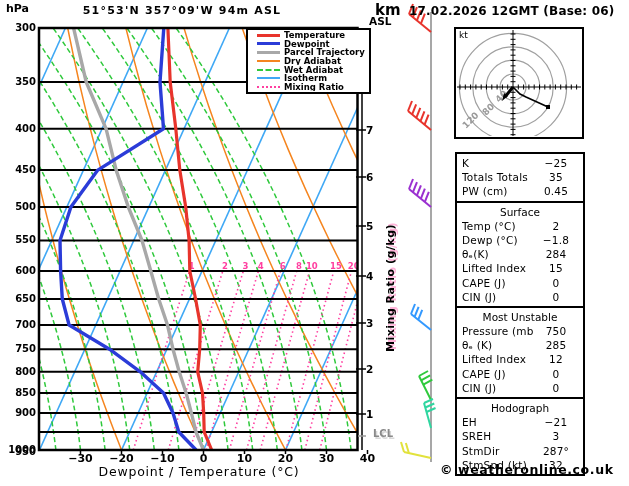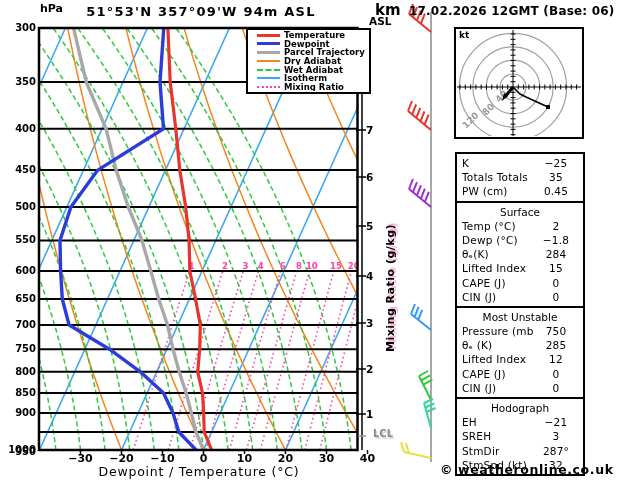--- a/index.html
+++ b/index.html
@@ -1,37 +1,37 @@
 <!DOCTYPE html>
 <html><head>
 <meta charset="utf-8">
 <style>
   html,body{margin:0;padding:0;background:#fff;}
   #app{position:relative;width:629px;height:486px;background:#fff;overflow:hidden;
        font-family:"DejaVu Sans","Liberation Sans",sans-serif;color:#000;}
   #chart{position:absolute;left:0;top:0;}
   .abs{position:absolute;white-space:nowrap;}
-  .hpa{left:6px;top:2px;font-size:11px;font-weight:700;margin-left:34px;}
-  .ptitle{left:56px;top:4px;width:290px;text-align:center;font-size:13px;font-weight:700;letter-spacing:1.2px;}
+  .hpa{left:6px;top:2px;font-size:11px;font-weight:700;}
+  .ptitle{left:37px;top:4px;width:290px;text-align:center;font-size:11px;font-weight:700;letter-spacing:1.2px;}
   .kml{left:375px;top:1px;font-size:15px;font-weight:700;}
   .asll{left:369px;top:15px;font-size:10.5px;font-weight:700;}
   .dt{left:409px;top:4px;font-size:12px;font-weight:700;letter-spacing:0.2px;}
   .plabel{position:absolute;width:34px;text-align:right;font-size:10px;font-weight:700;}
   .xlabel{position:absolute;width:40px;text-align:center;font-size:11px;font-weight:700;top:452px;}
   .kmlabel{position:absolute;left:366px;font-size:10.5px;font-weight:700;}
   .lcl{left:373px;top:428px;font-size:10px;font-weight:700;color:#8a8a8a;text-shadow:1.5px 1.5px 0 #d8d8d8;}
   .xtitle{left:39px;top:464px;width:320px;text-align:center;font-size:12.5px;letter-spacing:0.8px;}
   .mixtitle{left:384px;top:352px;transform:rotate(-90deg);transform-origin:left top;
             font-size:11px;font-weight:600;letter-spacing:0.5px;
             text-shadow:2px 2px 0 #ffb3d9;}
   .legend{left:246px;top:28px;width:112px;border:2px solid #000;background:#fff;padding:1px 0 1px 9px;}
   .lrow{display:flex;align-items:center;height:8.6px;overflow:hidden;}
   .lswatch{width:23px;margin-right:4px;flex:none;}
   .llabel{font-size:8.5px;font-weight:600;letter-spacing:0px;}
-  .ktlabel{left:459px;top:30px;font-size:9px;font-weight:700;}
+  .ktlabel{left:459px;top:30px;font-size:9px;font-weight:400;}
   .panel{left:455px;top:152px;width:130px;}
   .psec{border:2px solid #000;background:#fff;margin-top:-2px;padding:2px 0;}
   .psec:first-child{margin-top:0;}
   .prow{display:flex;height:14.2px;line-height:14.3px;padding:0 5px;font-size:10.5px;letter-spacing:0.2px;}
   .prow .lab{flex:1;overflow:hidden;white-space:nowrap;}
   .prow .val{flex:none;width:44px;text-align:center;white-space:nowrap;}
   .phead{display:block;text-align:center;height:14.2px;line-height:14.3px;font-size:10.5px;}
   .footer{left:440px;top:462px;font-size:12.5px;font-weight:700;letter-spacing:0.6px;}
 </style>
 </head>

